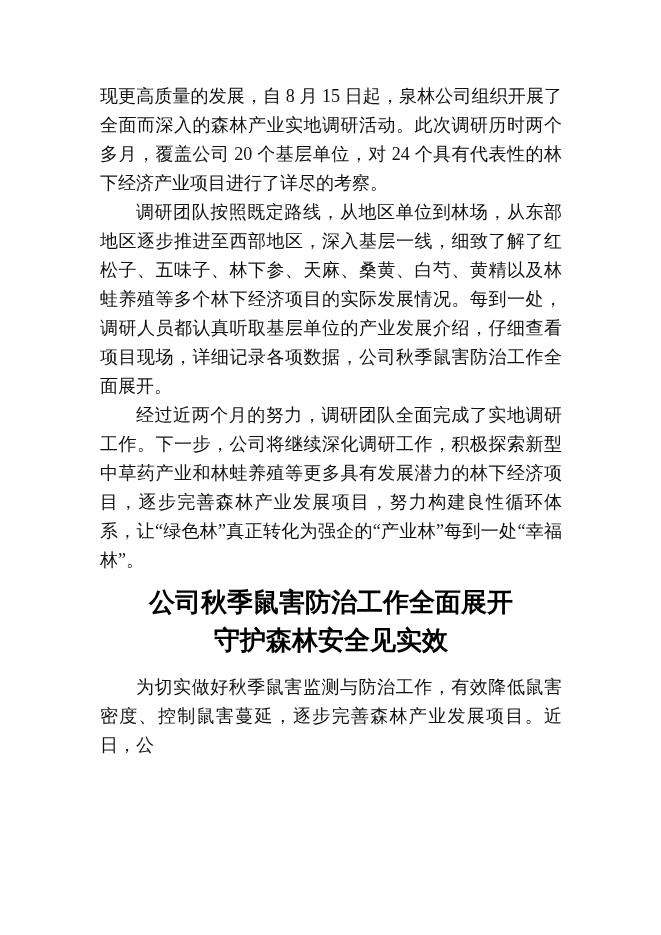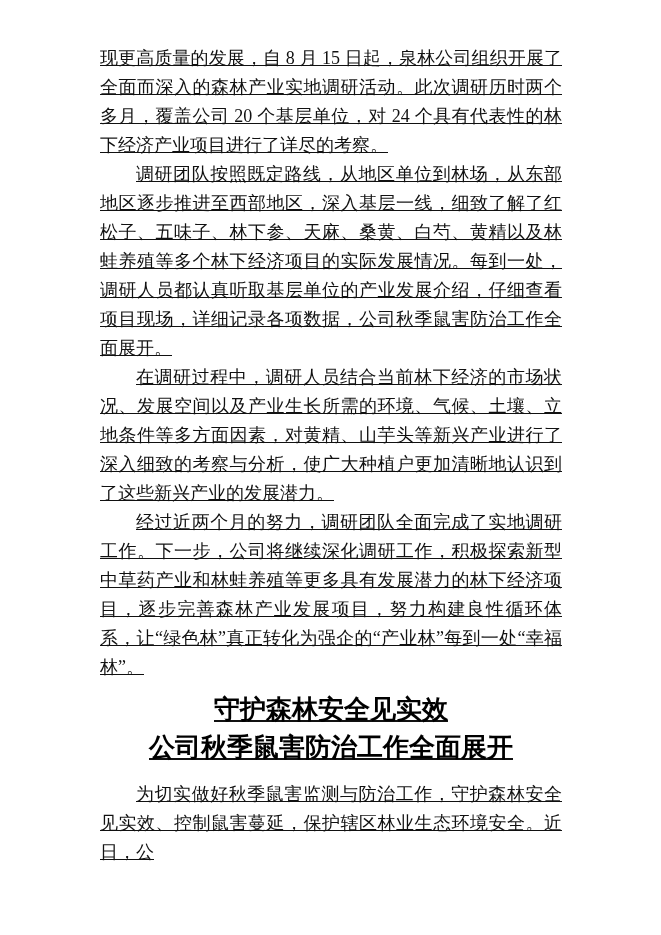--- a/index.html
+++ b/index.html
@@ -6,25 +6,24 @@
       margin: 0;
       padding: 0;
       background: #ffffff;
     }
     .page {
       position: relative;
       width: 661px;
       height: 935px;
       background: #ffffff;
       box-sizing: border-box;
-      padding: 44px 99px 0 100px;
+      padding: 82px 99px 0 100px;
       overflow: hidden;
       font-family: "Liberation Serif", "DejaVu Serif", serif;
       color: #111111;
-      text-decoration: underline;
     }
     .para {
       margin: 0;
       font-size: 18px;
       line-height: 29px;
       text-align: justify;
       text-justify: inter-ideograph;
     }
     .para.indent {
       text-indent: 2em;
@@ -44,25 +43,24 @@
   </style>
 </head>
 <body>
 
 <div class="page">
 
   <p class="para">现更高质量的发展，自 8 月 15 日起，泉林公司组织开展了全面而深入的森林产业实地调研活动。此次调研历时两个多月，覆盖公司 20 个基层单位，对 24 个具有代表性的林下经济产业项目进行了详尽的考察。</p>
 
   <p class="para indent">调研团队按照既定路线，从地区单位到林场，从东部地区逐步推进至西部地区，深入基层一线，细致了解了红松子、五味子、林下参、天麻、桑黄、白芍、黄精以及林蛙养殖等多个林下经济项目的实际发展情况。每到一处，调研人员都认真听取基层单位的产业发展介绍，仔细查看项目现场，详细记录各项数据，公司秋季鼠害防治工作全面展开。</p>
 
-  <p class="para indent">在调研过程中，调研人员结合当前林下经济的市场状况、发展空间以及产业生长所需的环境、气候、土壤、立地条件等多方面因素，对黄精、山芋头等新兴产业进行了深入细致的考察与分析，使广大种植户更加清晰地认识到了这些新兴产业的发展潜力。</p>
 
   <p class="para indent">经过近两个月的努力，调研团队全面完成了实地调研工作。下一步，公司将继续深化调研工作，积极探索新型中草药产业和林蛙养殖等更多具有发展潜力的林下经济项目，逐步完善森林产业发展项目，努力构建良性循环体系，让“绿色林”真正转化为强企的“产业林”每到一处“幸福林”。</p>
 
 
   <h1 class="article-title">
+    <span class="title-line">公司秋季鼠害防治工作全面展开</span>
     <span class="title-line">守护森林安全见实效</span>
-    <span class="title-line">公司秋季鼠害防治工作全面展开</span>
   </h1>
 
-  <p class="para indent">为切实做好秋季鼠害监测与防治工作，守护森林安全见实效、控制鼠害蔓延，保护辖区林业生态环境安全。近日，公</p>
+  <p class="para indent">为切实做好秋季鼠害监测与防治工作，有效降低鼠害密度、控制鼠害蔓延，逐步完善森林产业发展项目。近日，公</p>
 
 </div>
 
 </body></html>

